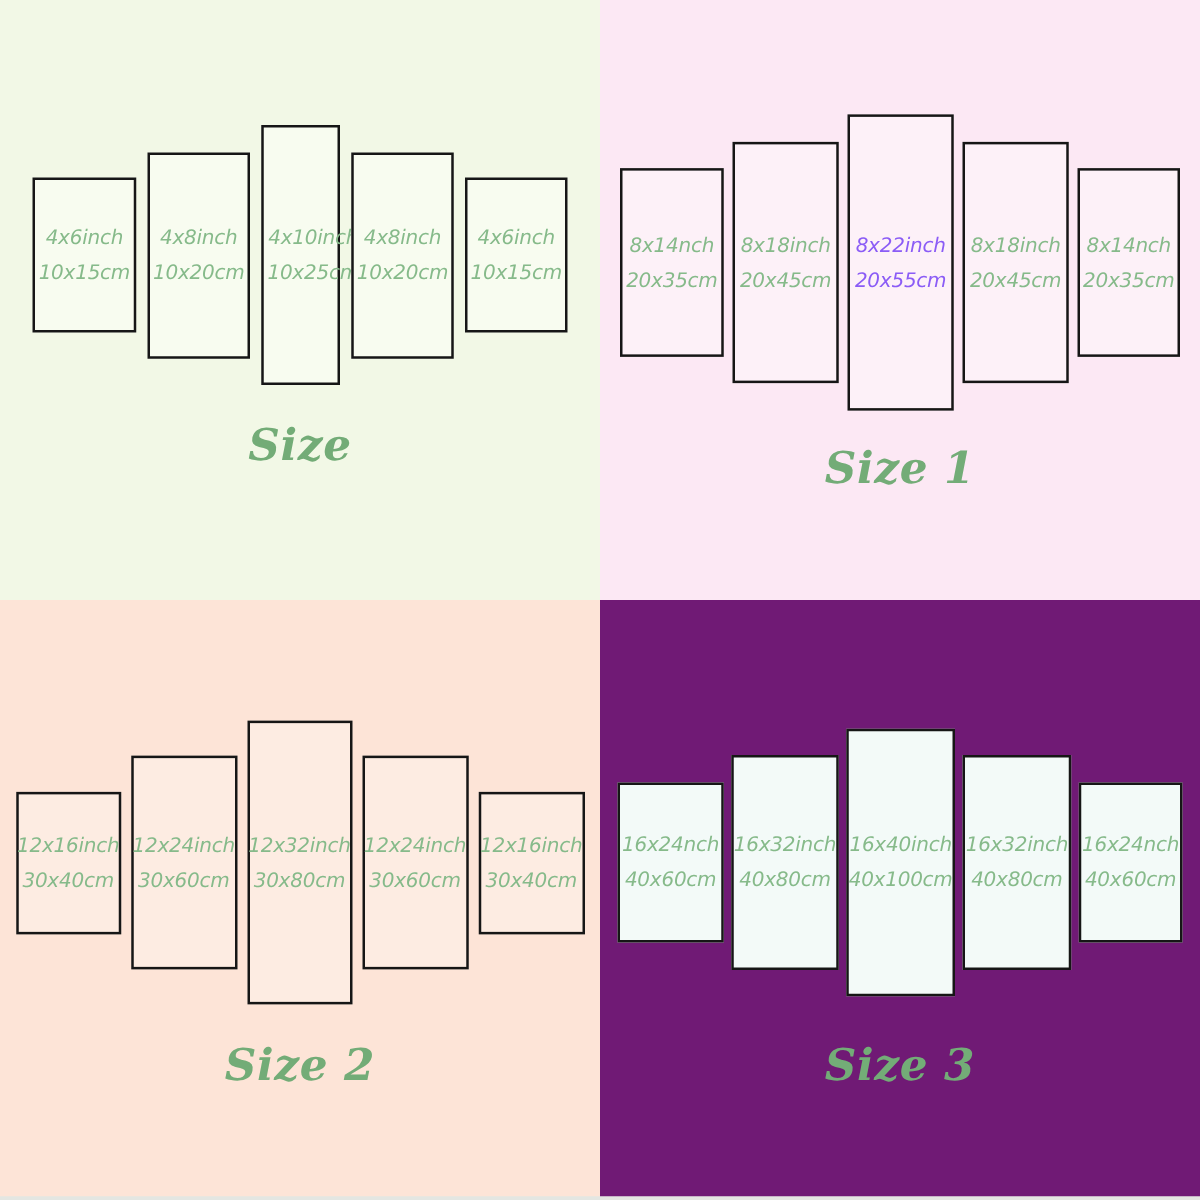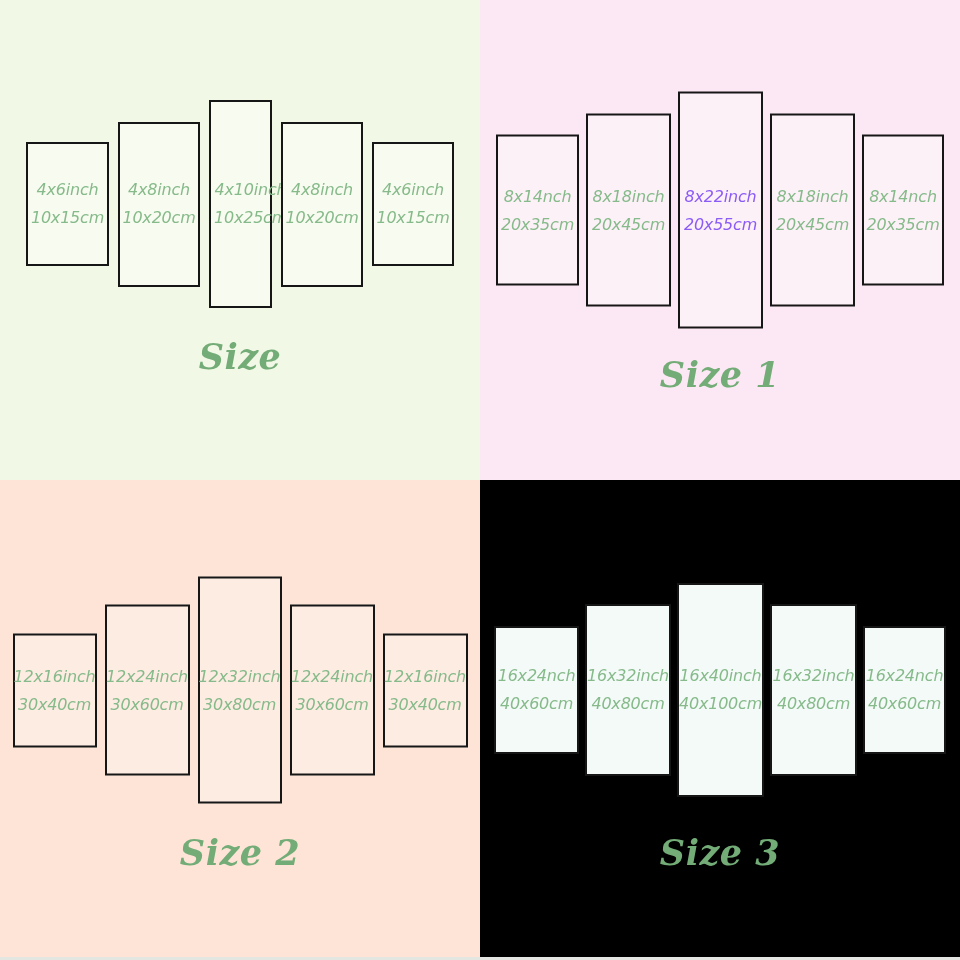--- a/index.html
+++ b/index.html
@@ -180,21 +180,21 @@
         <div class="panel" style="width: 85px; height: 114px; background: rgb(253, 236, 226); border-color: rgb(22, 22, 22);">
           <div class="panel-label" style="color: rgb(134, 186, 138);">
             <span>12x16inch</span>
             <span>30x40cm</span>
           </div>
         </div>
       </div>
     <h2 class="quad-title" style="top: 352px; color: rgb(115, 172, 119);">Size 2</h2>
   </section>
 
-  <section class="quadrant" style="background: #000000;">
+  <section class="quadrant" style="background: #701a75;">
     <div class="panels-row" style="top: 210px; gap: 6px;">
         <div class="panel" style="width: 85px; height: 128px; background: rgb(243, 250, 248); border-color: rgb(22, 22, 22);">
           <div class="panel-label" style="color: rgb(134, 186, 138);">
             <span>16x24nch</span>
             <span>40x60cm</span>
           </div>
         </div>
         <div class="panel" style="width: 86px; height: 172px; background: rgb(243, 250, 248); border-color: rgb(22, 22, 22);">
           <div class="panel-label" style="color: rgb(134, 186, 138);">
             <span>16x32inch</span>

